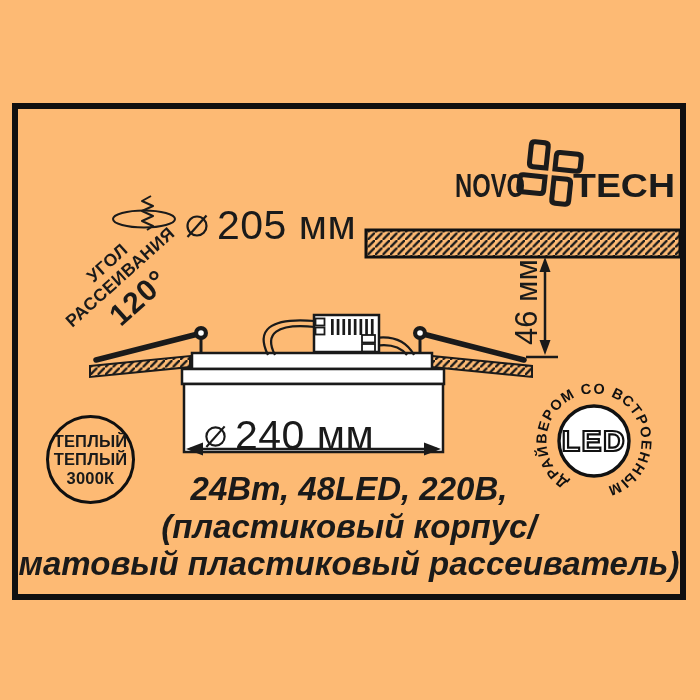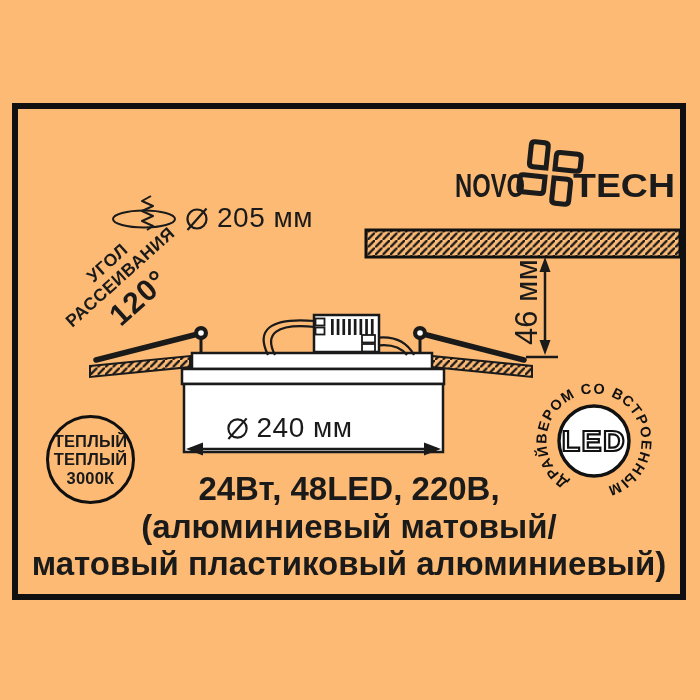--- a/index.html
+++ b/index.html
@@ -2,37 +2,37 @@
 <html><head>
 <meta charset="utf-8">
 <style>
   html,body{margin:0;padding:0;background:#fff;}
   #stage{position:relative;width:700px;height:700px;background:#fdba74;overflow:hidden;
          font-family:"Liberation Sans",sans-serif;color:#1a1a1a;}
   #frame{position:absolute;left:12px;top:103px;width:674px;height:497px;
          box-sizing:border-box;border:6px solid #101010;}
   svg.art{position:absolute;left:0;top:0;width:700px;height:700px;}
   .lbl{position:absolute;white-space:nowrap;color:#1a1a1a;}
-  .dim{display:flex;align-items:center;gap:7px;font-size:28px;font-weight:400;}
+  .dim{display:flex;align-items:center;gap:7px;font-size:41px;font-weight:400;}
   .dim .num{letter-spacing:.5px;}
   .dia-sym{flex:0 0 auto;}
   #dia240{left:184px;top:412px;width:209px;justify-content:center;}
   #dia205{left:184px;top:202px;}
   #dim46{left:489px;top:291px;width:74px;height:34px;text-align:center;font-size:31px;
          transform:rotate(-90deg);}
   #beam{left:30px;top:247px;width:190px;text-align:center;transform:rotate(-42deg);
         font-weight:bold;}
   #beam .bl{font-size:17.5px;line-height:19px;letter-spacing:.5px;}
   #beam .bv{font-size:30px;line-height:31px;letter-spacing:1px;margin-top:2px;}
   #ctbadge{left:46px;top:415px;width:89px;height:89px;border:3.5px solid #101010;
            border-radius:50%;box-sizing:border-box;display:flex;flex-direction:column;
            align-items:center;justify-content:center;font-size:16.5px;font-weight:bold;
            line-height:1.12;letter-spacing:.2px;text-align:center;}
   #specs{left:12px;top:470px;width:674px;text-align:center;font-weight:bold;
-         font-size:33px;line-height:37.5px;}
+         font-style:italic;font-size:33px;line-height:37.5px;}
   #logo{position:absolute;left:440px;top:130px;width:240px;height:84px;}
   #logo text{font-family:"Liberation Sans",sans-serif;font-weight:bold;font-size:33px;
              fill:#1b1b1b;}
   #ledbadge{position:absolute;left:519px;top:366px;width:150px;height:150px;}
   #ledbadge .ring{font-family:"Liberation Sans",sans-serif;font-weight:bold;
                   font-size:14.5px;fill:#111;}
   #ledbadge .ledtxt{font-family:"Liberation Sans",sans-serif;font-weight:bold;
                     font-size:30px;letter-spacing:1.5px;fill:#fff;stroke:#111;
                     stroke-width:2.2px;}
 </style>
@@ -177,17 +177,17 @@
     </defs>
     <circle cx="0" cy="0" r="35" fill="#fff" stroke="#111" stroke-width="3.4"></circle>
     <text class="ledtxt" x="0" y="10" text-anchor="middle">LED</text>
     <text class="ring">
       <textPath href="#ledring" startOffset="0" textLength="258" lengthAdjust="spacing">ДРАЙВЕРОМ СО ВСТРОЕННЫМ</textPath>
     </text>
   </svg>
 
   <div class="lbl" id="specs">
     <div>24Вт, 48LED, 220В,</div>
-    <div>(алюминиевый матовый/</div>
-    <div>матовый пластиковый алюминиевый)</div>
+    <div>(пластиковый корпус/</div>
+    <div>матовый пластиковый рассеиватель)</div>
   </div>
 
 </div>
 
 </body></html>

